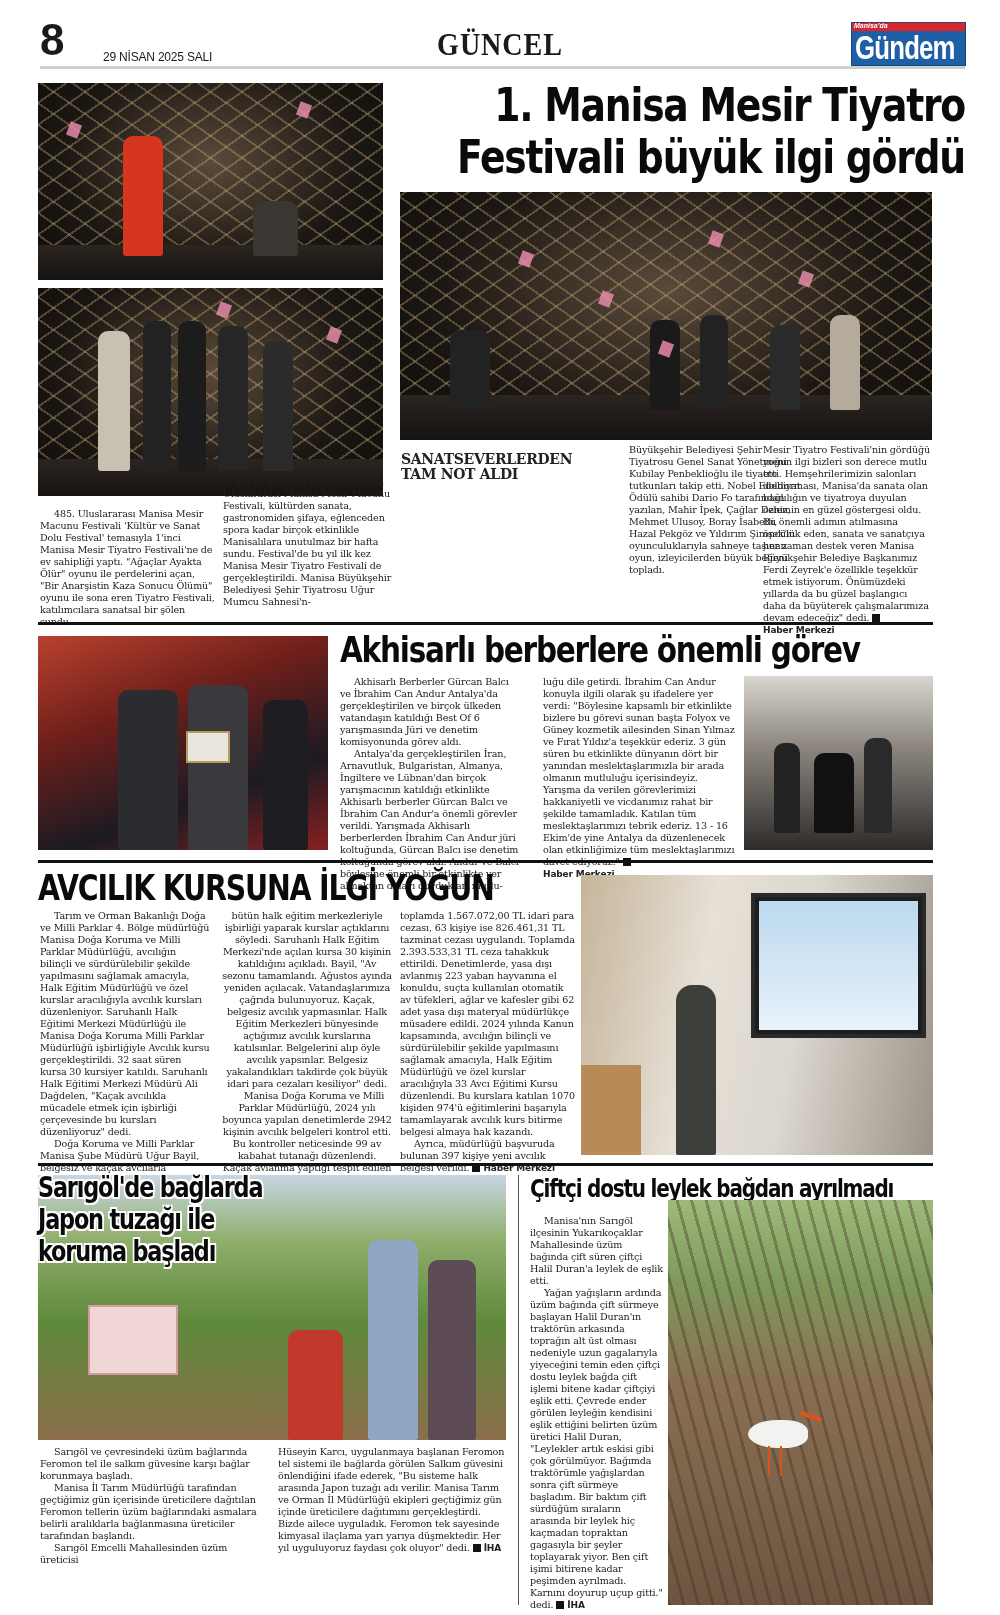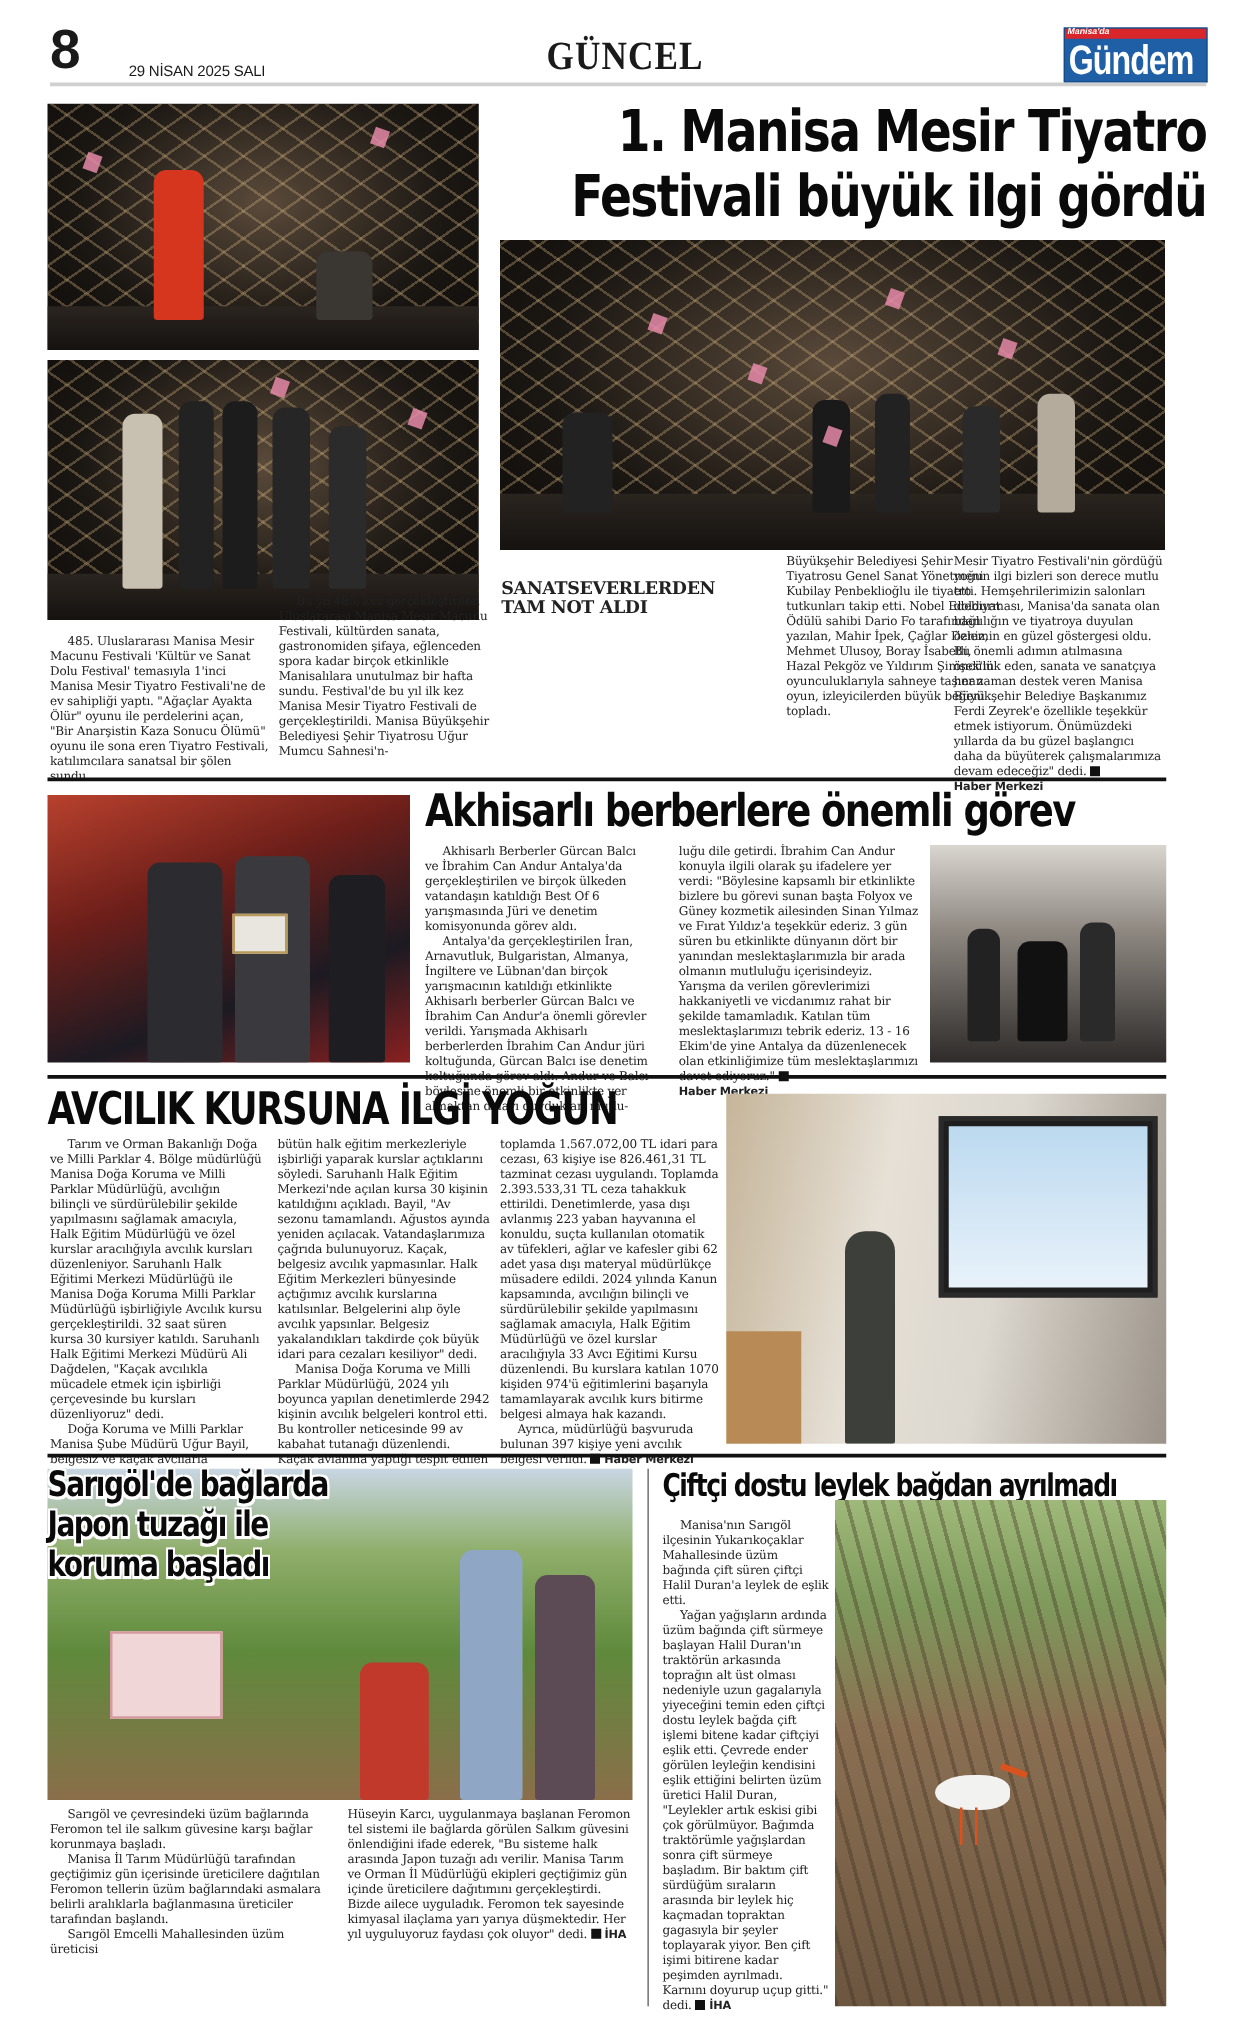--- a/index.html
+++ b/index.html
@@ -41,21 +41,21 @@
   .hl-main { left: 340px; top: 82px; width: 625px; text-align: right; font-size: 46px; transform: scaleX(0.82); transform-origin: right; color: #0a0a0a; text-shadow: -2px -2px 0 #fff, 2px -2px 0 #fff, -2px 2px 0 #fff, 2px 2px 0 #fff; }
   .hl-main div { margin-bottom: 6px; }
   .hl-akhisar { left: 340px; top: 632px; font-size: 36px; transform: scaleX(0.82); transform-origin: left; }
   .hl-avcilik { left: 38px; top: 870px; font-size: 36px; transform: scaleX(0.79); transform-origin: left; }
   .hl-sarigol { left: 38px; top: 1172px; font-size: 28px; line-height: 1.14; transform: scaleX(0.8); transform-origin: left; text-shadow: -2px -2px 0 #fff, 2px -2px 0 #fff, -2px 2px 0 #fff, 2px 2px 0 #fff, 0 2px 0 #fff, 2px 0 0 #fff; }
   .hl-leylek { left: 530px; top: 1176px; font-size: 25px; transform: scaleX(0.8); transform-origin: left; }
 
   
   .col { font-family: "DejaVu Serif", serif; font-size: 9.6px; line-height: 12px; text-align: left; letter-spacing: -0.15px; color: #222; }
   .col p { text-indent: 14px; }
-  .col .sub { font-family: "DejaVu Serif", serif; font-weight: bold; font-size: 14px; line-height: 15px; margin: 20px 0 6px; text-indent: 0; letter-spacing: -0.3px; }
+  .col .sub { font-family: "DejaVu Serif", serif; font-weight: bold; font-size: 14px; line-height: 15px; margin: 8px 0 6px; text-indent: 0; letter-spacing: -0.3px; }
   .sign { font-family: "DejaVu Sans", sans-serif; font-weight: bold; font-size: 9px; }
   .sq { display: inline-block; width: 8px; height: 8px; background: #111; margin: 0 3px; vertical-align: -1px; }
 
   .rule-thick { height: 3px; background: #111; }
   .vrule { width: 1px; background: #555; }
 </style>
 </head>
 <body>
 
 <div class="abs page-num">8</div>
@@ -147,21 +147,21 @@
   <div class="figure" style="left:120px;bottom:10%;height:95px;width:28px;background:#2a2a2a;"></div>
 </div>
 
 <div class="abs rule-thick" style="left:38px;top:860px;width:895px;"></div>
 
 <div class="abs hl hl-avcilik">AVCILIK KURSUNA İLGİ YOĞUN</div>
 <div class="abs col" style="left:40px;top:910px;width:170px;">
   <p>Tarım ve Orman Bakanlığı Doğa ve Milli Parklar 4. Bölge müdürlüğü Manisa Doğa Koruma ve Milli Parklar Müdürlüğü, avcılığın bilinçli ve sürdürülebilir şekilde yapılmasını sağlamak amacıyla, Halk Eğitim Müdürlüğü ve özel kurslar aracılığıyla avcılık kursları düzenleniyor. Saruhanlı Halk Eğitimi Merkezi Müdürlüğü ile Manisa Doğa Koruma Milli Parklar Müdürlüğü işbirliğiyle Avcılık kursu gerçekleştirildi. 32 saat süren kursa 30 kursiyer katıldı. Saruhanlı Halk Eğitimi Merkezi Müdürü Ali Dağdelen, "Kaçak avcılıkla mücadele etmek için işbirliği çerçevesinde bu kursları düzenliyoruz" dedi.</p>
   <p>Doğa Koruma ve Milli Parklar Manisa Şube Müdürü Uğur Bayil, belgesiz ve kaçak avcılarla mücadele kapsamında Manisa genelindeki</p>
 </div>
-<div class="abs col" style="left:222px;top:910px;width:170px;">
+<div class="abs col" style="left:222px;top:910px;width:170px;text-align:center;">
   <p style="text-indent:0">bütün halk eğitim merkezleriyle işbirliği yaparak kurslar açtıklarını söyledi. Saruhanlı Halk Eğitim Merkezi'nde açılan kursa 30 kişinin katıldığını açıkladı. Bayil, "Av sezonu tamamlandı. Ağustos ayında yeniden açılacak. Vatandaşlarımıza çağrıda bulunuyoruz. Kaçak, belgesiz avcılık yapmasınlar. Halk Eğitim Merkezleri bünyesinde açtığımız avcılık kurslarına katılsınlar. Belgelerini alıp öyle avcılık yapsınlar. Belgesiz yakalandıkları takdirde çok büyük idari para cezaları kesiliyor" dedi.</p>
   <p>Manisa Doğa Koruma ve Milli Parklar Müdürlüğü, 2024 yılı boyunca yapılan denetimlerde 2942 kişinin avcılık belgeleri kontrol etti. Bu kontroller neticesinde 99 av kabahat tutanağı düzenlendi. Kaçak avlanma yaptığı tespit edilen 125 kişiye</p>
 </div>
 <div class="abs col" style="left:400px;top:910px;width:175px;">
   <p style="text-indent:0">toplamda 1.567.072,00 TL idari para cezası, 63 kişiye ise 826.461,31 TL tazminat cezası uygulandı. Toplamda 2.393.533,31 TL ceza tahakkuk ettirildi. Denetimlerde, yasa dışı avlanmış 223 yaban hayvanına el konuldu, suçta kullanılan otomatik av tüfekleri, ağlar ve kafesler gibi 62 adet yasa dışı materyal müdürlükçe müsadere edildi. 2024 yılında Kanun kapsamında, avcılığın bilinçli ve sürdürülebilir şekilde yapılmasını sağlamak amacıyla, Halk Eğitim Müdürlüğü ve özel kurslar aracılığıyla 33 Avcı Eğitimi Kursu düzenlendi. Bu kurslara katılan 1070 kişiden 974'ü eğitimlerini başarıyla tamamlayarak avcılık kurs bitirme belgesi almaya hak kazandı.</p>
   <p><span>Ayrıca, müdürlüğü başvuruda bulunan 397 kişiye yeni avcılık belgesi verildi.</span><span class="sq"></span><span class="sign">Haber Merkezi</span></p>
 </div>
 <div class="abs photo class-photo" style="left:581px;top:875px;width:352px;height:280px;">
   <div class="screen" style="left:170px;top:18px;width:175px;height:145px;">
       <div class="inner"></div>

